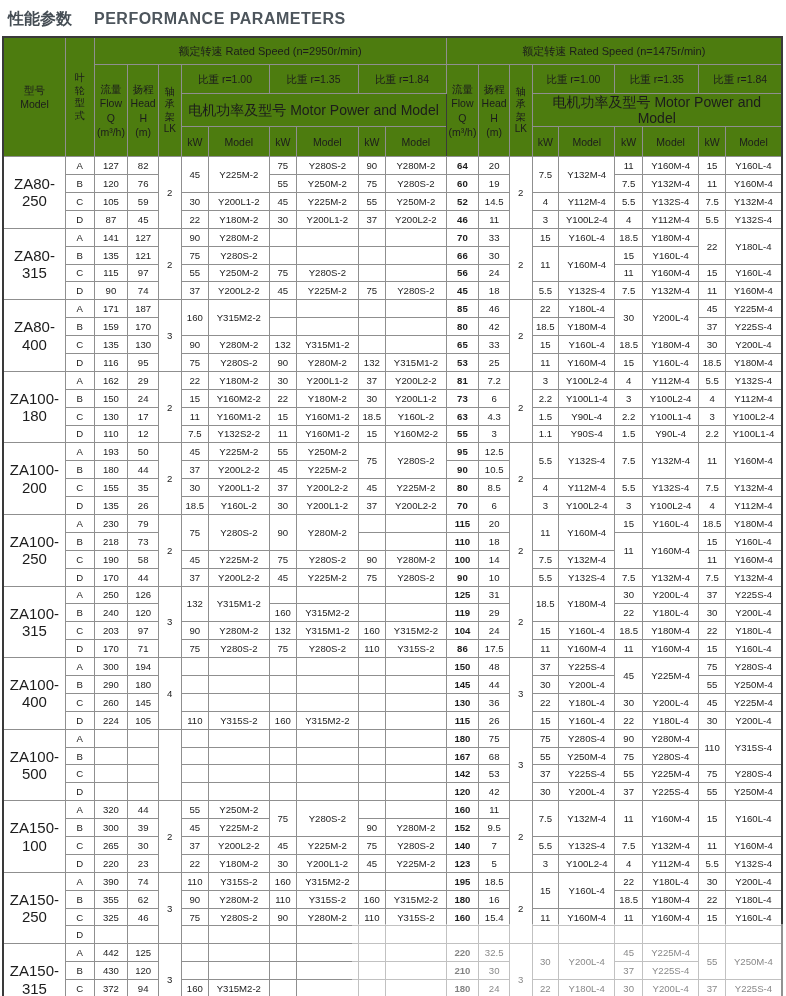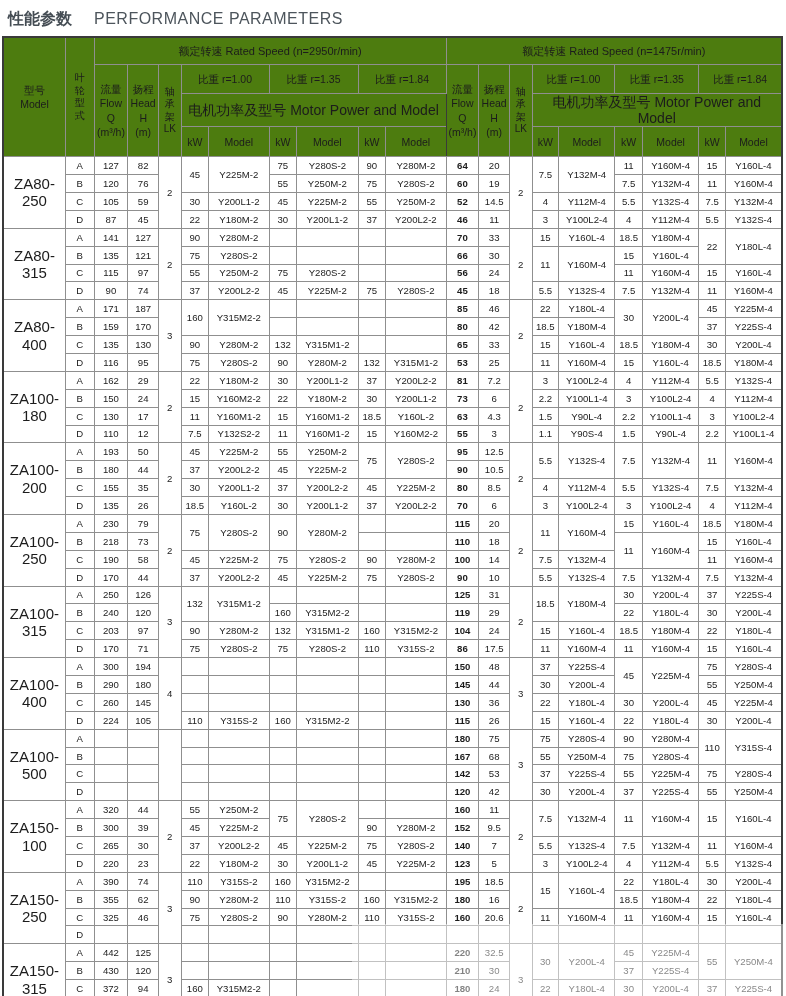--- a/index.html
+++ b/index.html
@@ -5,21 +5,21 @@
   html,body{margin:0;padding:0;}
   body{
     width:786px;height:996px;overflow:hidden;background:#ffffff;
     font-family:"Liberation Sans","DejaVu Sans",sans-serif;
     position:relative;
   }
   .page-title{
     padding:6px 0 4px 8px;height:26px;display:flex;align-items:center;gap:22px;
   }
   .title-zh{font-size:16px;font-weight:bold;color:#454d54;}
-  .title-en{font-size:16px;font-weight:normal;color:#4d555c;letter-spacing:.5px;}
+  .title-en{font-size:16px;font-weight:bold;color:#4d555c;letter-spacing:.5px;}
   table.perf{
     border-collapse:collapse;table-layout:fixed;width:781px;margin-left:2px;
     border:2px solid #3a3a3a;
   }
   .perf th,.perf td{
     border:1px solid #8f8f8f;
     text-align:center;vertical-align:middle;
     padding:0;color:#1c1c1c;
     font-size:10px;line-height:1.15;
     white-space:pre-line;
@@ -926,21 +926,21 @@
         <td>C</td>
         <td>325</td>
         <td>46</td>
         <td>75</td>
         <td>Y280S-2</td>
         <td>90</td>
         <td>Y280M-2</td>
         <td>110</td>
         <td>Y315S-2</td>
         <td class="sd">160</td>
-        <td>20.6</td>
+        <td>15.4</td>
         <td>11</td>
         <td>Y160M-4</td>
         <td>11</td>
         <td>Y160M-4</td>
         <td>15</td>
         <td>Y160L-4</td>
       </tr>
       <tr>
         <td>D</td>
         <td></td>

